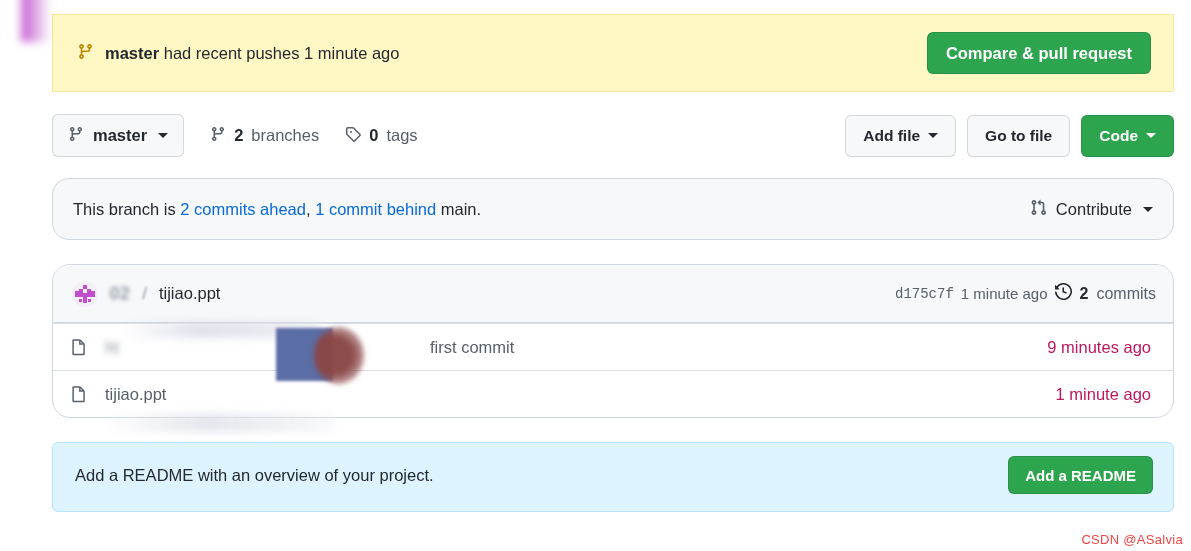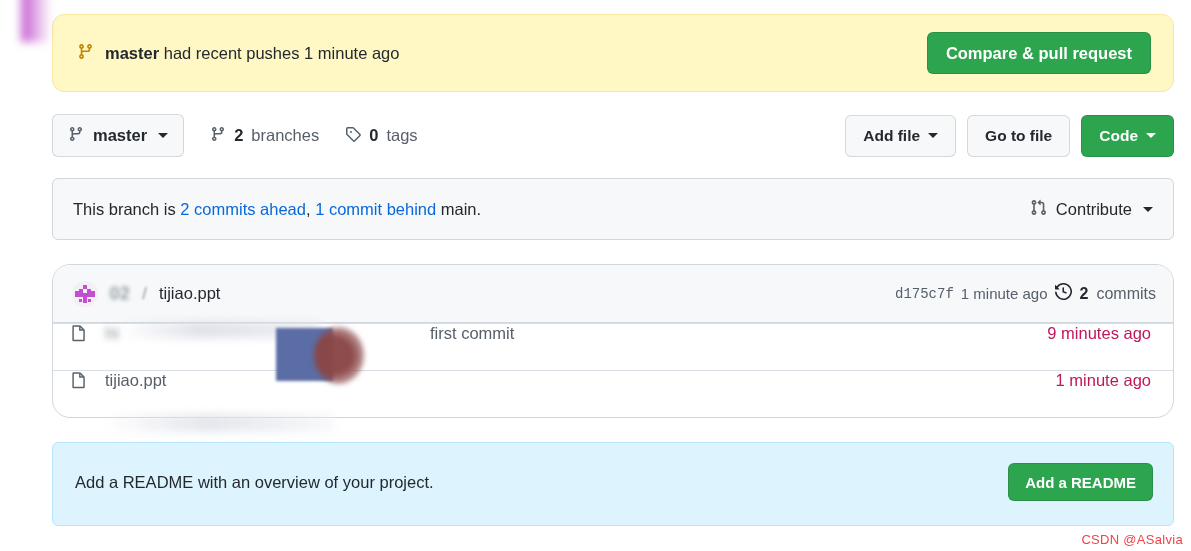--- a/index.html
+++ b/index.html
@@ -30,21 +30,21 @@
   
   .push-banner {
     display: flex;
     align-items: center;
     justify-content: space-between;
     box-sizing: border-box;
     height: 78px;
     padding: 0 22px 0 24px;
     background: #fff8c5;
     border: 1px solid #f7e8a4;
-    border-radius: 12px;
+    border-radius: 0;
   }
   .push-left {
     display: flex;
     align-items: center;
     gap: 11px;
     font-size: 16.5px;
     color: #24292f;
   }
   .push-left .branch-name {
     font-weight: 700;
@@ -131,21 +131,21 @@
   .branch-status {
     box-sizing: border-box;
     margin-top: 21px;
     height: 62px;
     padding: 0 20px;
     display: flex;
     align-items: center;
     justify-content: space-between;
     background: #f6f8fa;
     border: 1px solid #d0d7de;
-    border-radius: 6px;
+    border-radius: 17px;
     font-size: 16.5px;
   }
   .branch-status a {
     color: #0969da;
     text-decoration: none;
     cursor: pointer;
   }
   .contribute {
     display: flex;
     align-items: center;
@@ -228,20 +228,21 @@
     align-items: center;
     gap: 8px;
     color: #57606a;
     font-size: 16px;
     cursor: pointer;
   }
   .commits-count b { color: #24292f; font-weight: 700; }
 
   .file-row {
     display: flex;
+    align-items: center;
     height: 46px;
     border-top: 1px solid #d8dee4;
     font-size: 16.5px;
     position: relative;
   }
   .file-row:first-of-type { border-top: none; }
   .cell-icon {
     width: 52px;
     display: flex;
     justify-content: center;
@@ -310,21 +311,21 @@
     height: 18px;
     background: linear-gradient(90deg, rgba(245,245,248,0) 0%, rgba(222,224,232,0.8) 45%, rgba(236,237,242,0.35) 100%);
     filter: blur(4.5px);
     pointer-events: none;
   }
 
   
   .readme-banner {
     box-sizing: border-box;
     margin-top: 24px;
-    height: 84px;
+    height: 70px;
     padding: 0 20px 4px 22px;
     display: flex;
     align-items: center;
     justify-content: space-between;
     background: #ddf4ff;
     border: 1px solid #b6e3ff;
     border-radius: 6px;
     font-size: 16.5px;
     color: #24292f;
     gap: 16px;

